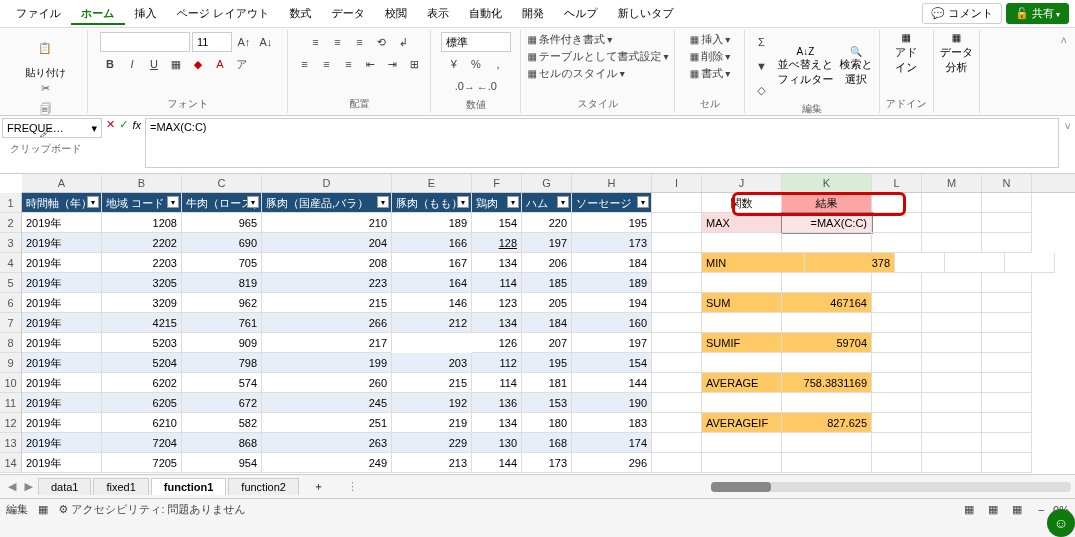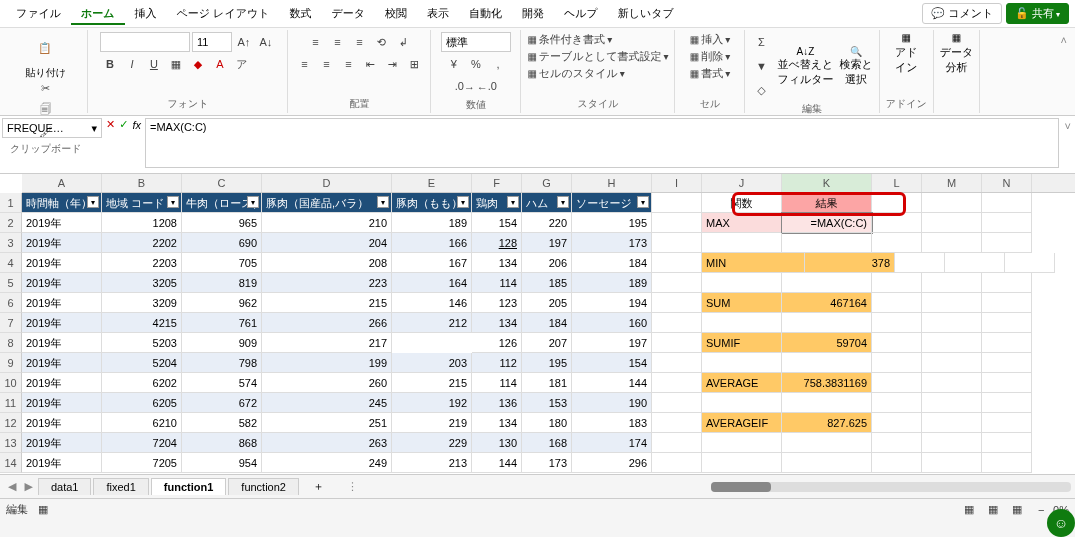--- a/index.html
+++ b/index.html
@@ -470,20 +470,21 @@
   <span style="margin:0 10px;color:#888">⋮</span>
   <span class="spacer"></span>
   <div class="scroll">
       <div class="thumb"></div>
     </div>
 </div>
 
 <div class="statusbar">
   <span>編集</span>
   <span style="margin:0 10px">▦</span>
+  <span>⚙ <span>アクセシビリティ: 問題ありません</span></span>
   <span class="spacer"></span>
   <span class="sicon">▦</span>
   <span class="sicon">▦</span>
   <span class="sicon">▦</span>
   <span class="sicon">−</span>
   <span>0%</span>
 </div>
 <div class="corner">☺</div>
 
 </body></html>

